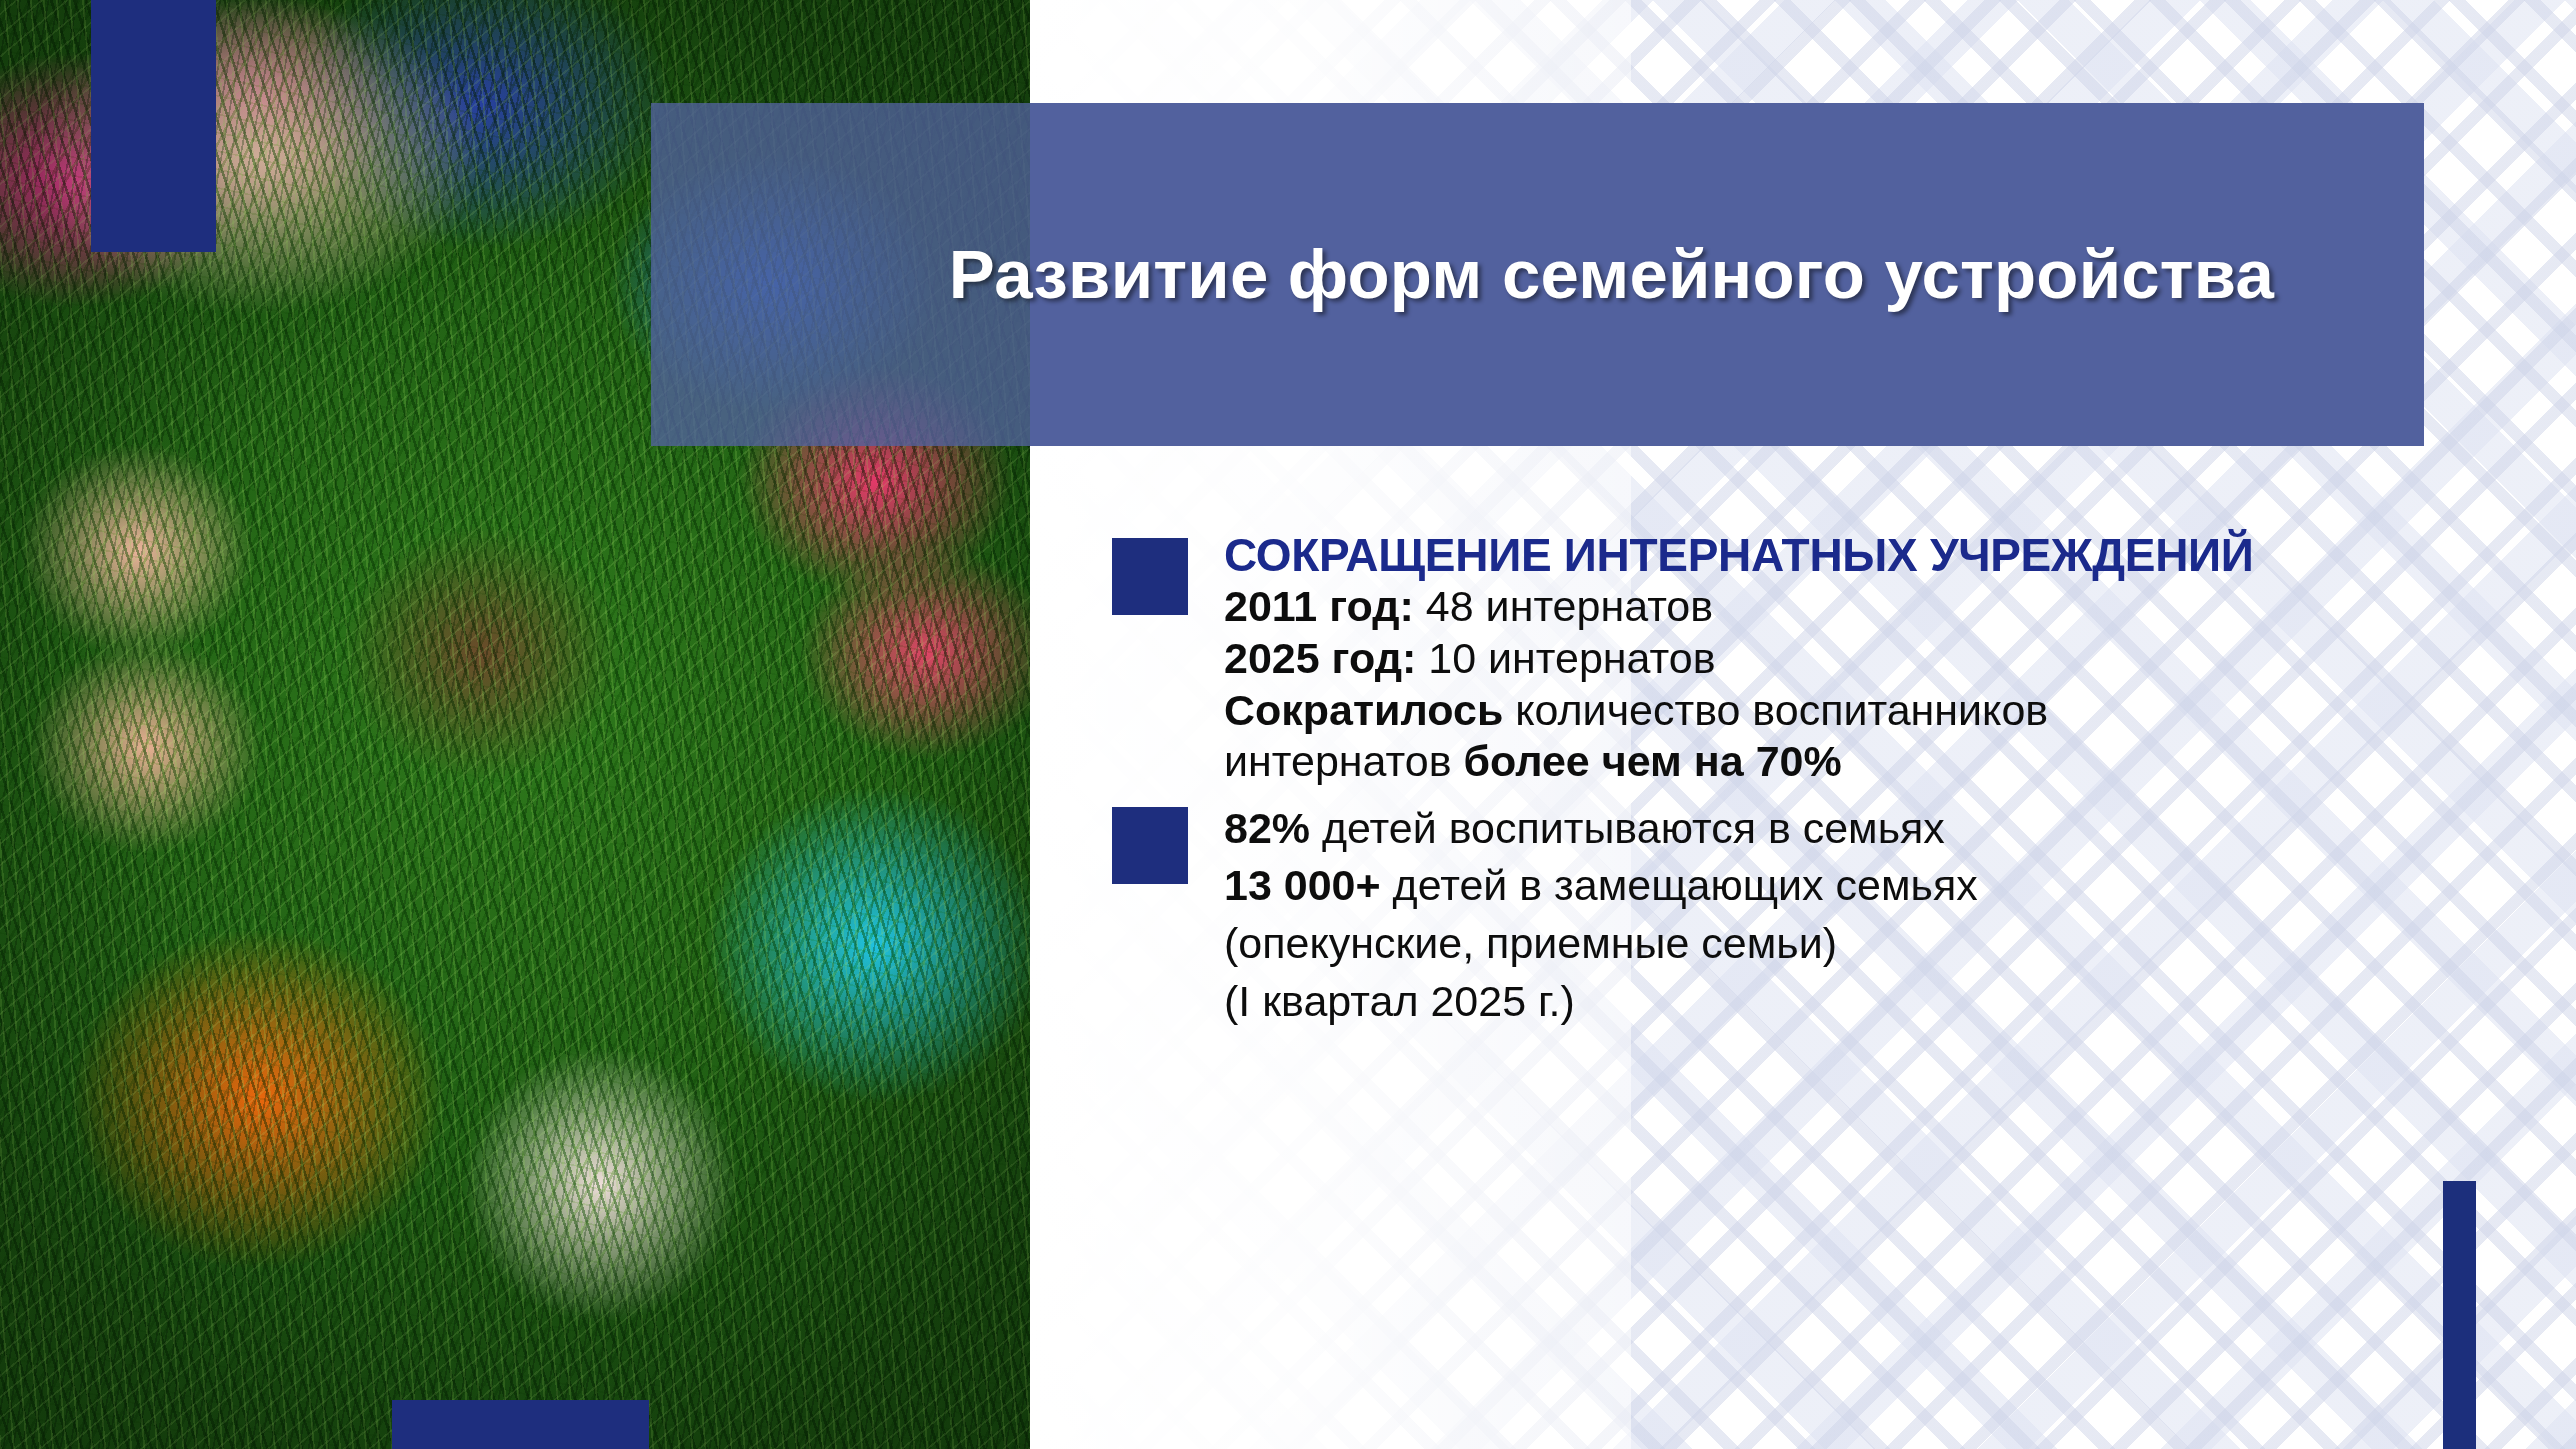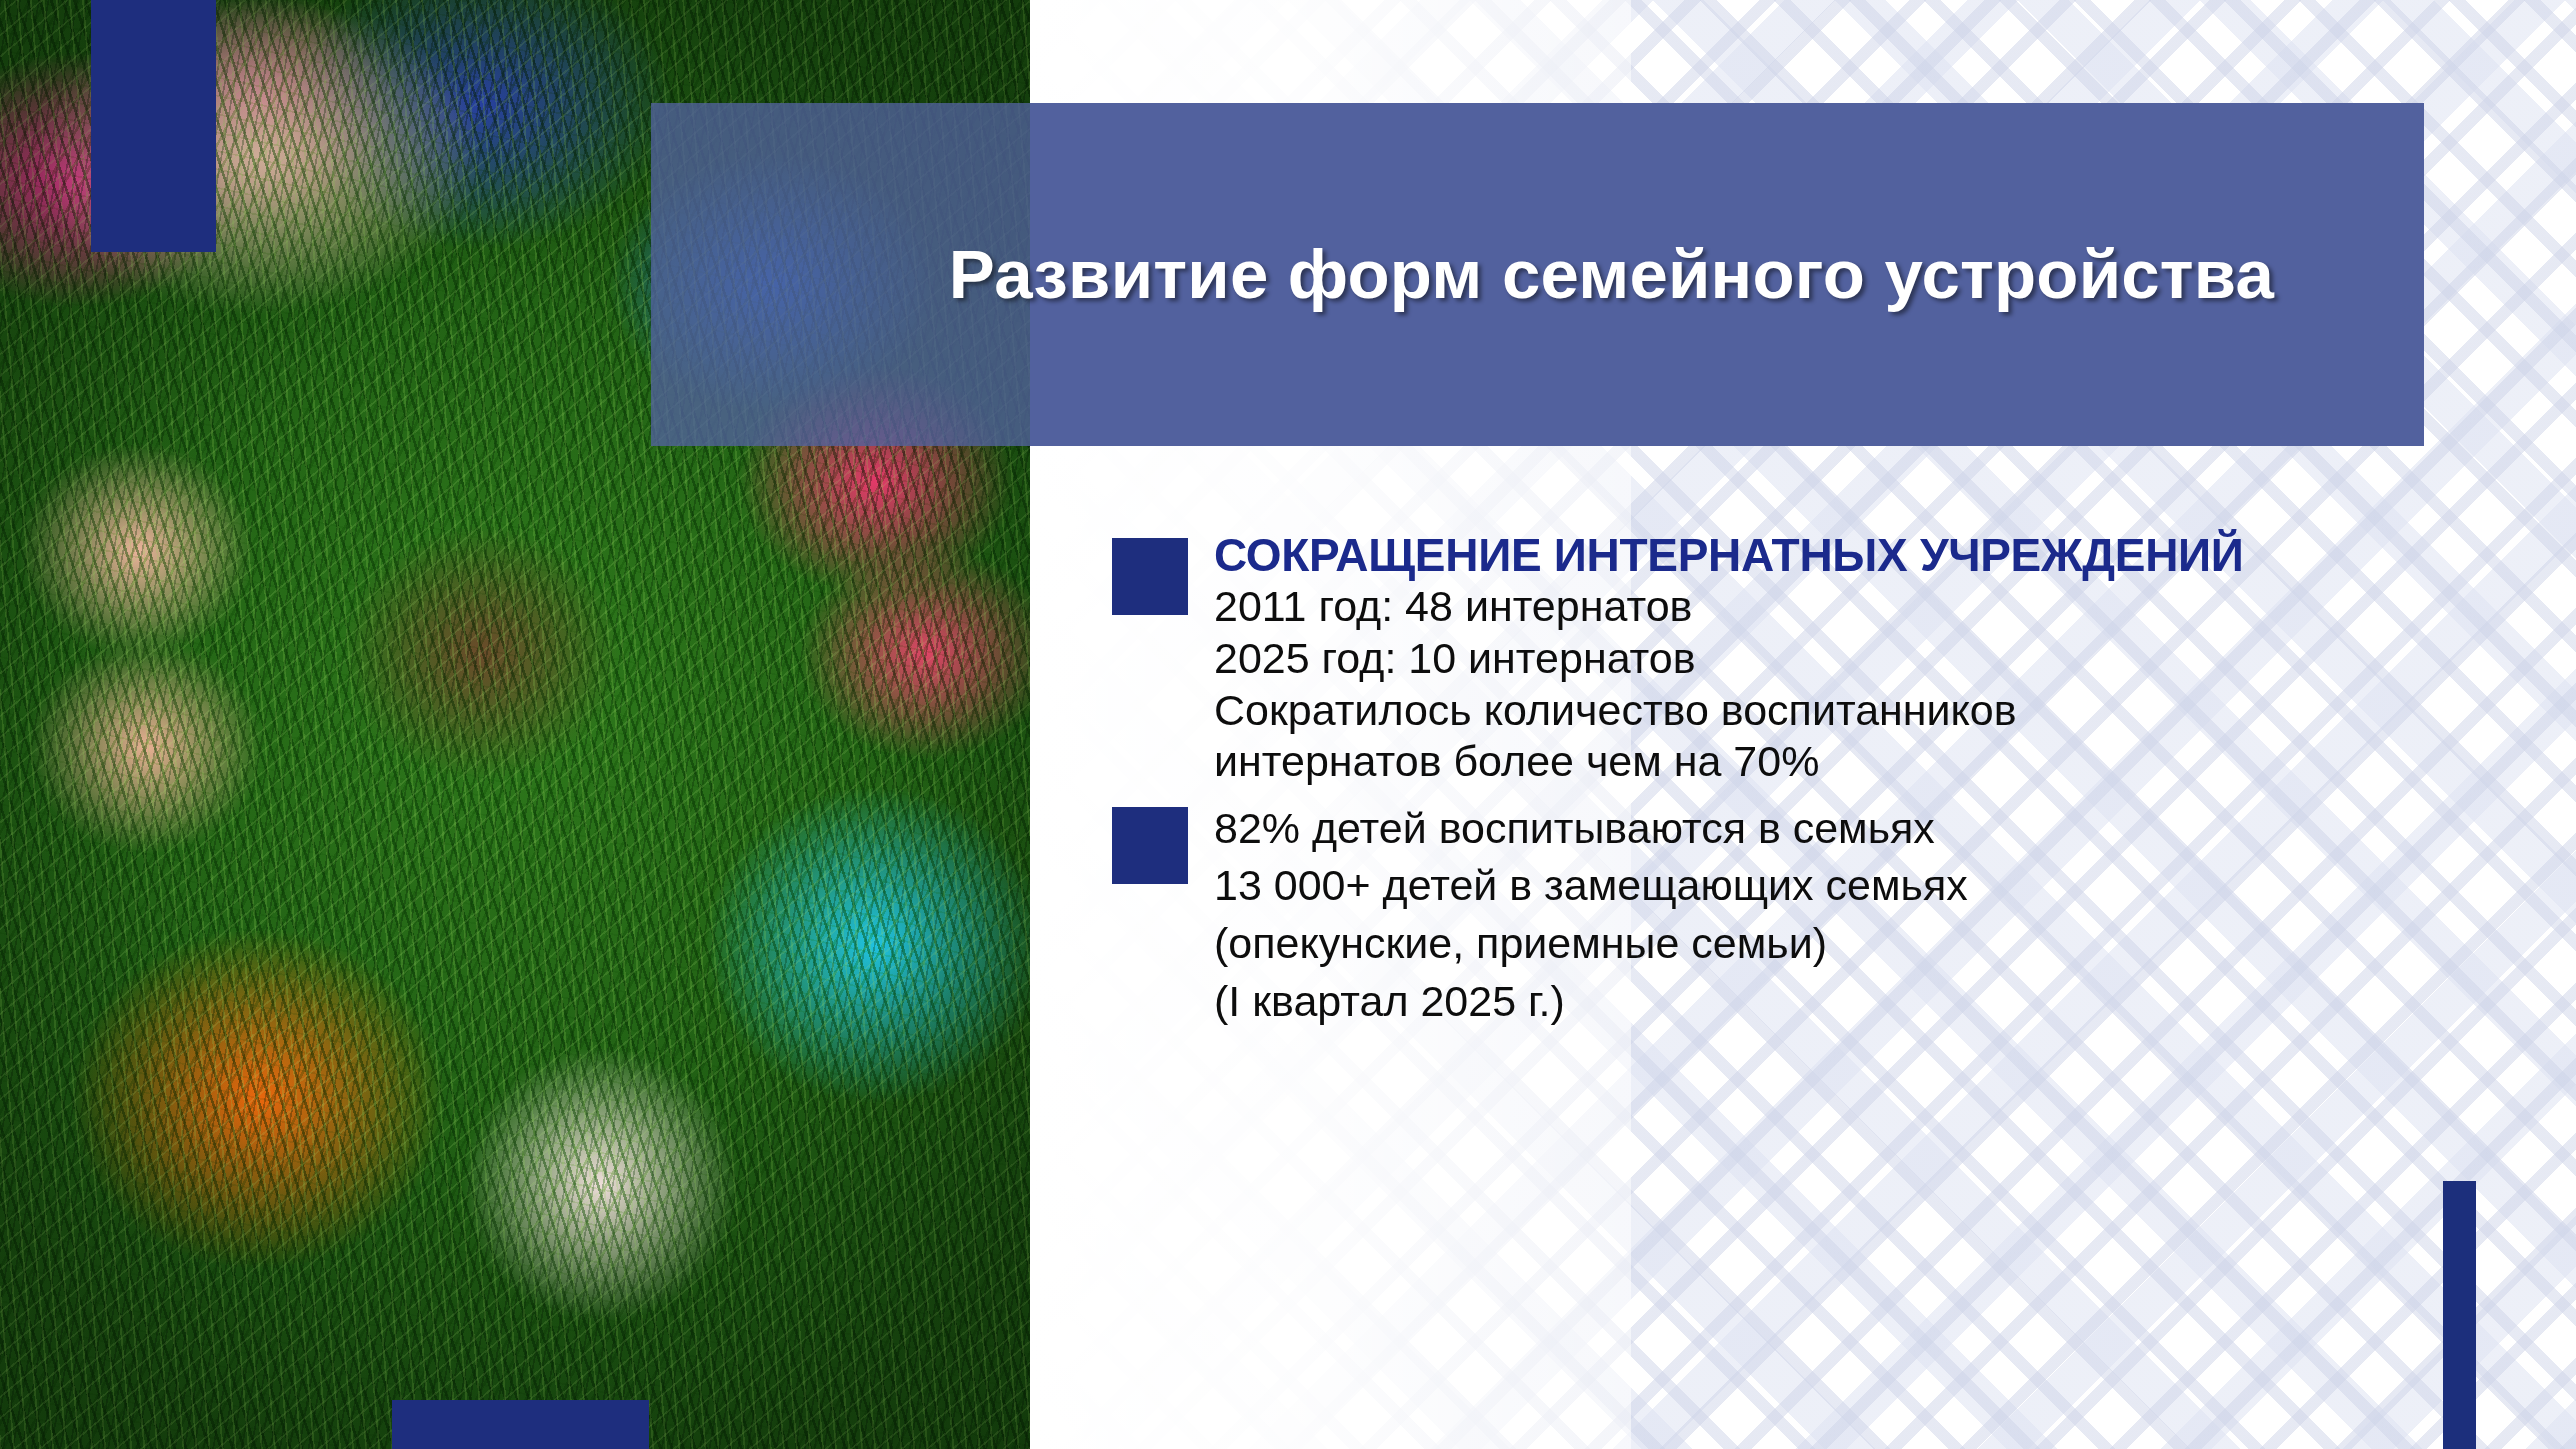--- a/index.html
+++ b/index.html
@@ -97,40 +97,40 @@
     text-shadow:3.4px 3.4px 4.3px rgba(0,0,0,.45);
     white-space:nowrap;
   }
 
   
   .content{
     position:absolute;left:1112px;top:531px;width:1382px;
   }
   .block{position:relative;}
   .block + .block{margin-top:12px;}
-  .bullet-row{display:flex;align-items:flex-start;gap:26px;}
+  .bullet-row{display:flex;align-items:flex-start;gap:36px;}
   .bullet-square{
     width:76px;height:77px;background:#1E2E7E;flex:0 0 76px;margin-top:6.9px;
   }
   .block-body{flex:1 1 auto;}
   .block-heading{
     color:#1B2A8C;
     font-size:46px;font-weight:bold;
     line-height:1.06;
     letter-spacing:-0.3px;
     white-space:nowrap;
     margin-bottom:1.7px;
   }
   .line{
     color:#0d0d0d;
     font-size:43px;
     line-height:1.20;
     white-space:nowrap;
   }
-  .line b{font-weight:normal;}
+  .line b{font-weight:bold;}
   .block-2 .line{line-height:1.34;}
 </style>
 </head>
 <body>
 
 <div class="slide">
 
   <div class="bg-pattern"></div>
   <div class="bg-fade-left"></div>
 

